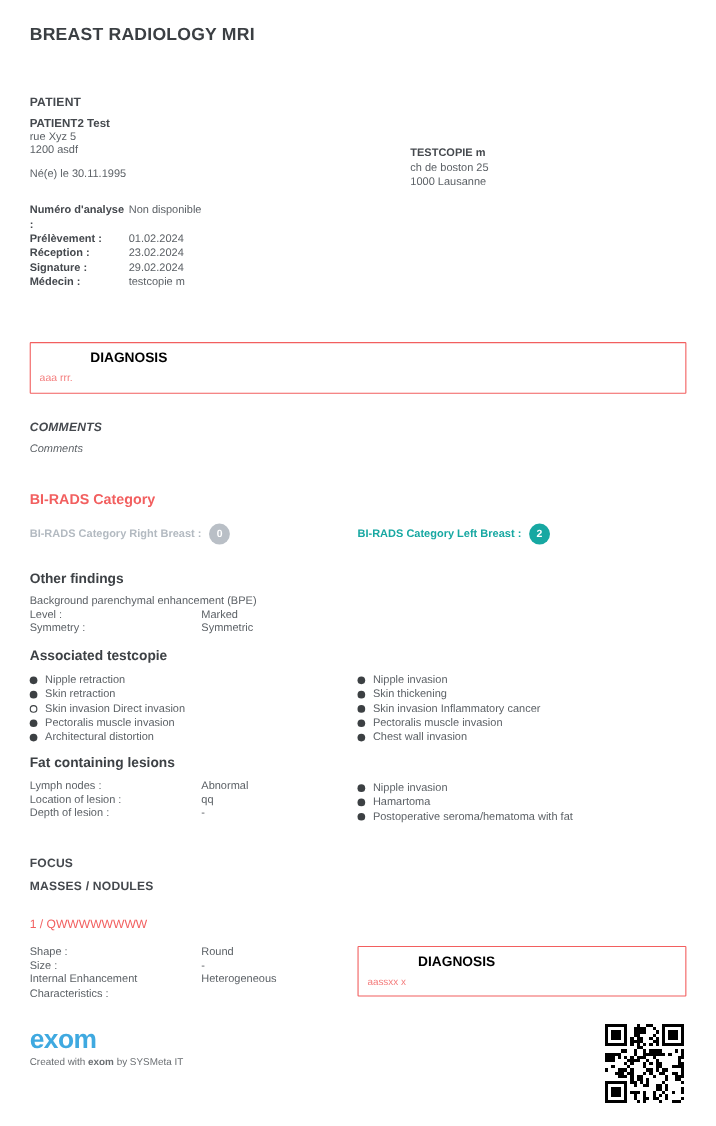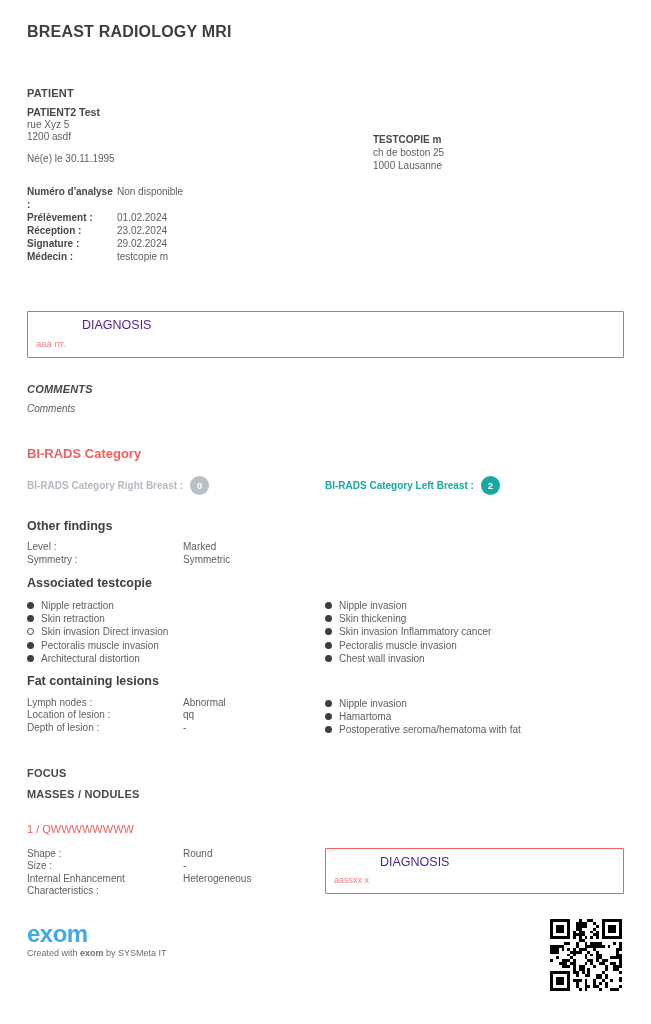--- a/index.html
+++ b/index.html
@@ -31,21 +31,21 @@
   
   .kv-row { display:flex; line-height:12.5px; }
   .kv-label { flex:none; width:156px; }
   .kv-value { max-width:152px; }
   .kv-row.full .kv-label { width:auto; }
   
   .diagnosis-box {
     border:1.5px solid #f25f5f; border-radius:1px;
     padding:6px 8px 8px 8px; background:#fff;
   }
-  .diagnosis-box .dx-title { font-size:12.5px; font-weight:400; color:#4c1d95;padding-left:46px; }
+  .diagnosis-box .dx-title { font-size:12.5px; font-weight:700; color:#000000;padding-left:46px; }
   .diagnosis-box .dx-text { margin-top:6px; font-size:9.5px; color:#f47c7c; }
   .main-diagnosis { margin-top:48px; }
   
   .comments-section { margin-top:25px;font-style:italic; }
   .comments-text { margin-top:8px; font-size:10px; color:#5c6166; }
   
   .birads-section { margin-top:32px; }
   .birads-row { display:flex; align-items:center; margin-top:15px;text-align:right; }
   .birads-item { display:flex; align-items:center; }
   .birads-item.right-breast { width:298px; }
@@ -161,20 +161,24 @@
         <span class="birads-badge">2</span>
       </div>
     </div>
   </div>
 
   <div class="findings-section">
     <div class="sub-heading">Other findings</div>
     <div class="kv-rows">
 
 
+        <div class="kv-row full">
+          <span class="kv-label">Background parenchymal enhancement (BPE)</span>
+
+        </div>
 
         <div class="kv-row">
           <span class="kv-label">Level :</span>
           <span class="kv-value">Marked</span>
         </div>
 
         <div class="kv-row">
           <span class="kv-label">Symmetry :</span>
           <span class="kv-value">Symmetric</span>
         </div>

